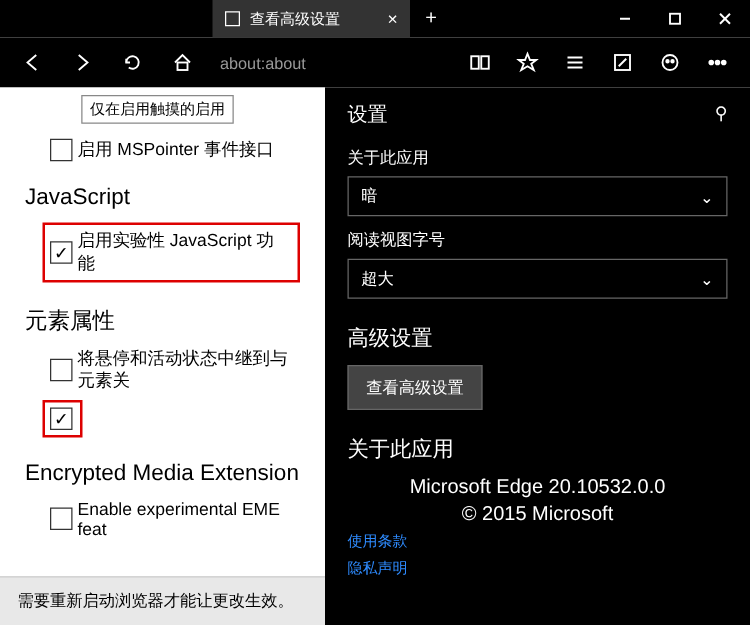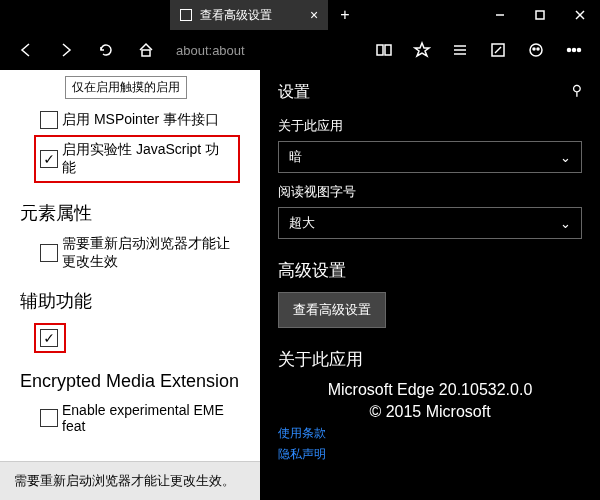--- a/index.html
+++ b/index.html
@@ -138,34 +138,34 @@
 
 <div class="content">
   <div class="page">
     <div class="partial-box">仅在启用触摸的启用</div>
 
     <div class="check-row" style="margin-top:12px">
       <div class="checkbox"></div>
       <span>启用 MSPointer 事件接口</span>
     </div>
 
+    <div class="section-h">JavaScript</div>
     <div class="highlight" style="margin-left:14px">
       <div class="check-row" style="margin:0">
         <div class="checkbox checked"></div>
         <span>启用实验性 JavaScript 功能</span>
       </div>
     </div>
 
     <div class="section-h">元素属性</div>
     <div class="check-row">
       <div class="checkbox"></div>
-      <span>需要重新启动浏览器才能让更改生效</span>
-    </div>
-
-    <div class="section-h">辅助功能</div>
+      <span>将悬停和活动状态中继到与元素关</span>
+    </div>
+
     <div class="highlight" style="margin-left:14px">
       <div class="check-row" style="margin:0">
         <div class="checkbox checked"></div>
       </div>
     </div>
 
     <div class="section-h">Encrypted Media Extension</div>
     <div class="check-row">
       <div class="checkbox"></div>
       <span>Enable experimental EME feat</span>

